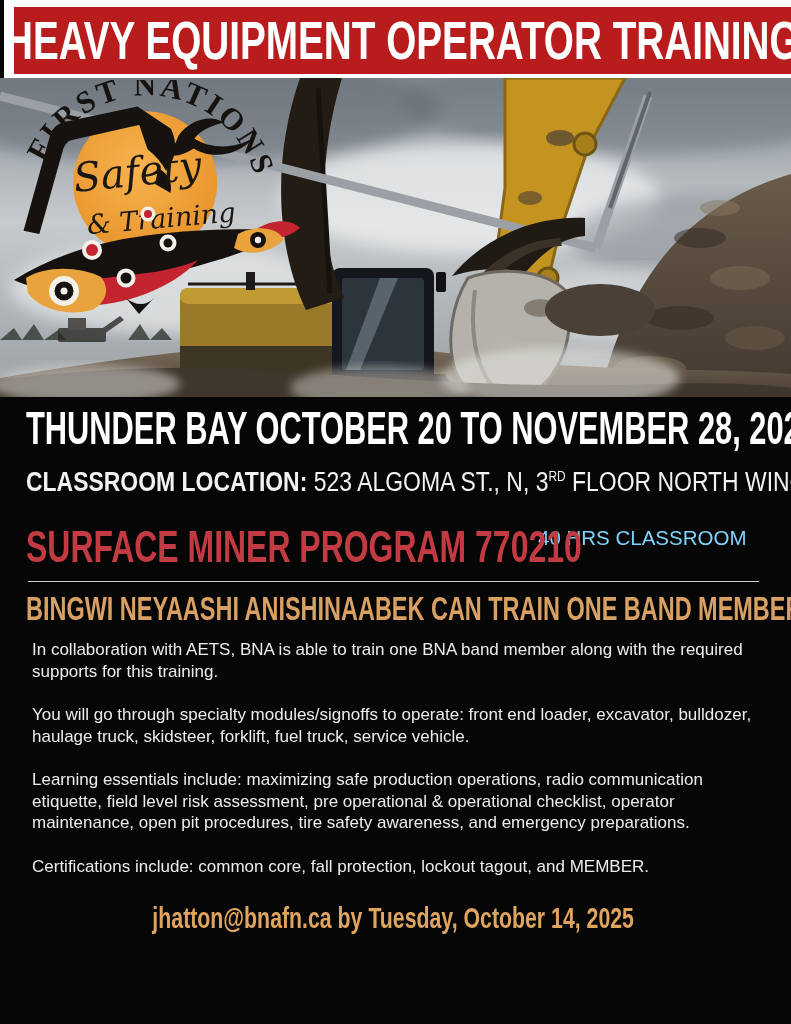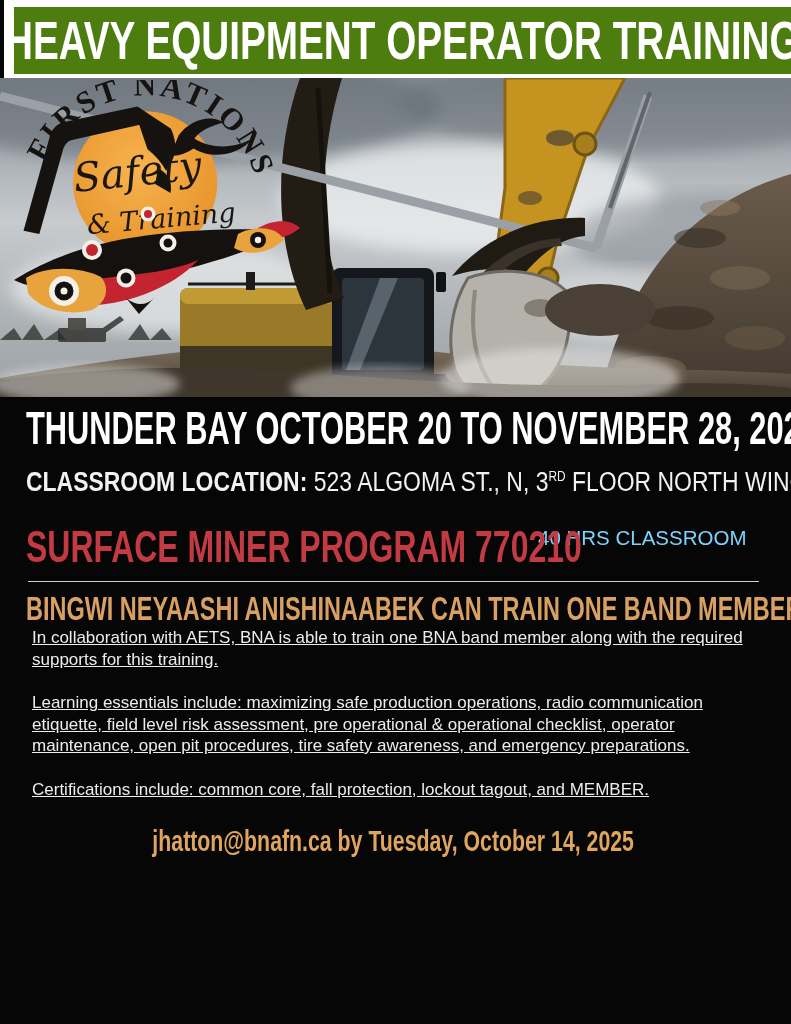--- a/index.html
+++ b/index.html
@@ -8,21 +8,21 @@
     position:relative;
     width:791px; height:1024px;
     margin:0 auto;
     background:#060606;
     overflow:hidden;
     font-family:"Liberation Sans", sans-serif;
   }
   
   .banner-wrap { background:#ffffff; padding:7px 0 4px 10px; border-left:4px solid #060606; }
   .banner {
-    background:#4d7c0f; height:67px;
+    background:#b91c1c; height:67px;
     display:flex; align-items:center; justify-content:center;
     overflow:visible;
   }
   .banner .cond {
     font-size:53px; font-weight:bold; color:#ffffff;
     white-space:nowrap; display:inline-block;
     transform:scaleX(.73); transform-origin:center;
     letter-spacing:0px;
   }
   
@@ -48,21 +48,21 @@
   .program-title-wrap .cond {
     font-size:45px; font-weight:bold; color:#C23B42;
     transform:scaleX(.71); transform-origin:left center; line-height:48px;
   }
   .hours { font-size:20.5px; line-height:21px; color:#7dd3fc; padding-top:4px; letter-spacing:0; }
   .divider { border:none; border-top:1.5px solid #cfcfcf; margin:10px 2px 7px 2px; }
   .band-heading .cond {
     font-size:34px; font-weight:bold; color:#D9A063;
     transform:scaleX(.69); transform-origin:left center; line-height:38px;
   }
-  .paragraphs { margin-top:0; padding-left:6px; max-width:742px;text-decoration:underline; }
+  .paragraphs { margin-top:12px; padding-left:6px; max-width:742px; }
   .paragraphs p { font-size:17px; line-height:21.5px; margin-bottom:22px; color:#ECECEC; }
   .footer { text-align:center; margin-top:4px; }
   .footer .line { line-height:37px; }
   .footer .cond {
     font-size:30px; font-weight:bold; color:#DFA45E;
     transform:scaleX(.71); transform-origin:center; white-space:nowrap;
   }
 </style>
 </head>
 <body>
@@ -245,20 +245,21 @@
     </div>
 
     <hr class="divider">
 
     <div class="band-heading">
       <span class="cond">BINGWI NEYAASHI ANISHINAABEK CAN TRAIN ONE BAND MEMBER</span>
     </div>
 
     <div class="paragraphs">
       <p>In collaboration with AETS, BNA is able to train one BNA band member along with the required supports for this training.</p>
+      <p>You will go through specialty modules/signoffs to operate: front end loader, excavator, bulldozer, haulage truck, skidsteer, forklift, fuel truck, service vehicle.</p>
       <p>Learning essentials include: maximizing safe production operations, radio communication etiquette, field level risk assessment, pre operational &amp; operational checklist, operator maintenance, open pit procedures, tire safety awareness, and emergency preparations.</p>
       <p>Certifications include: common core, fall protection, lockout tagout, and MEMBER.</p>
     </div>
 
     <div class="footer">
       <div class="line"><span class="cond">jhatton@bnafn.ca by Tuesday, October 14, 2025</span></div>
     </div>
 
   </div>
 </div>

